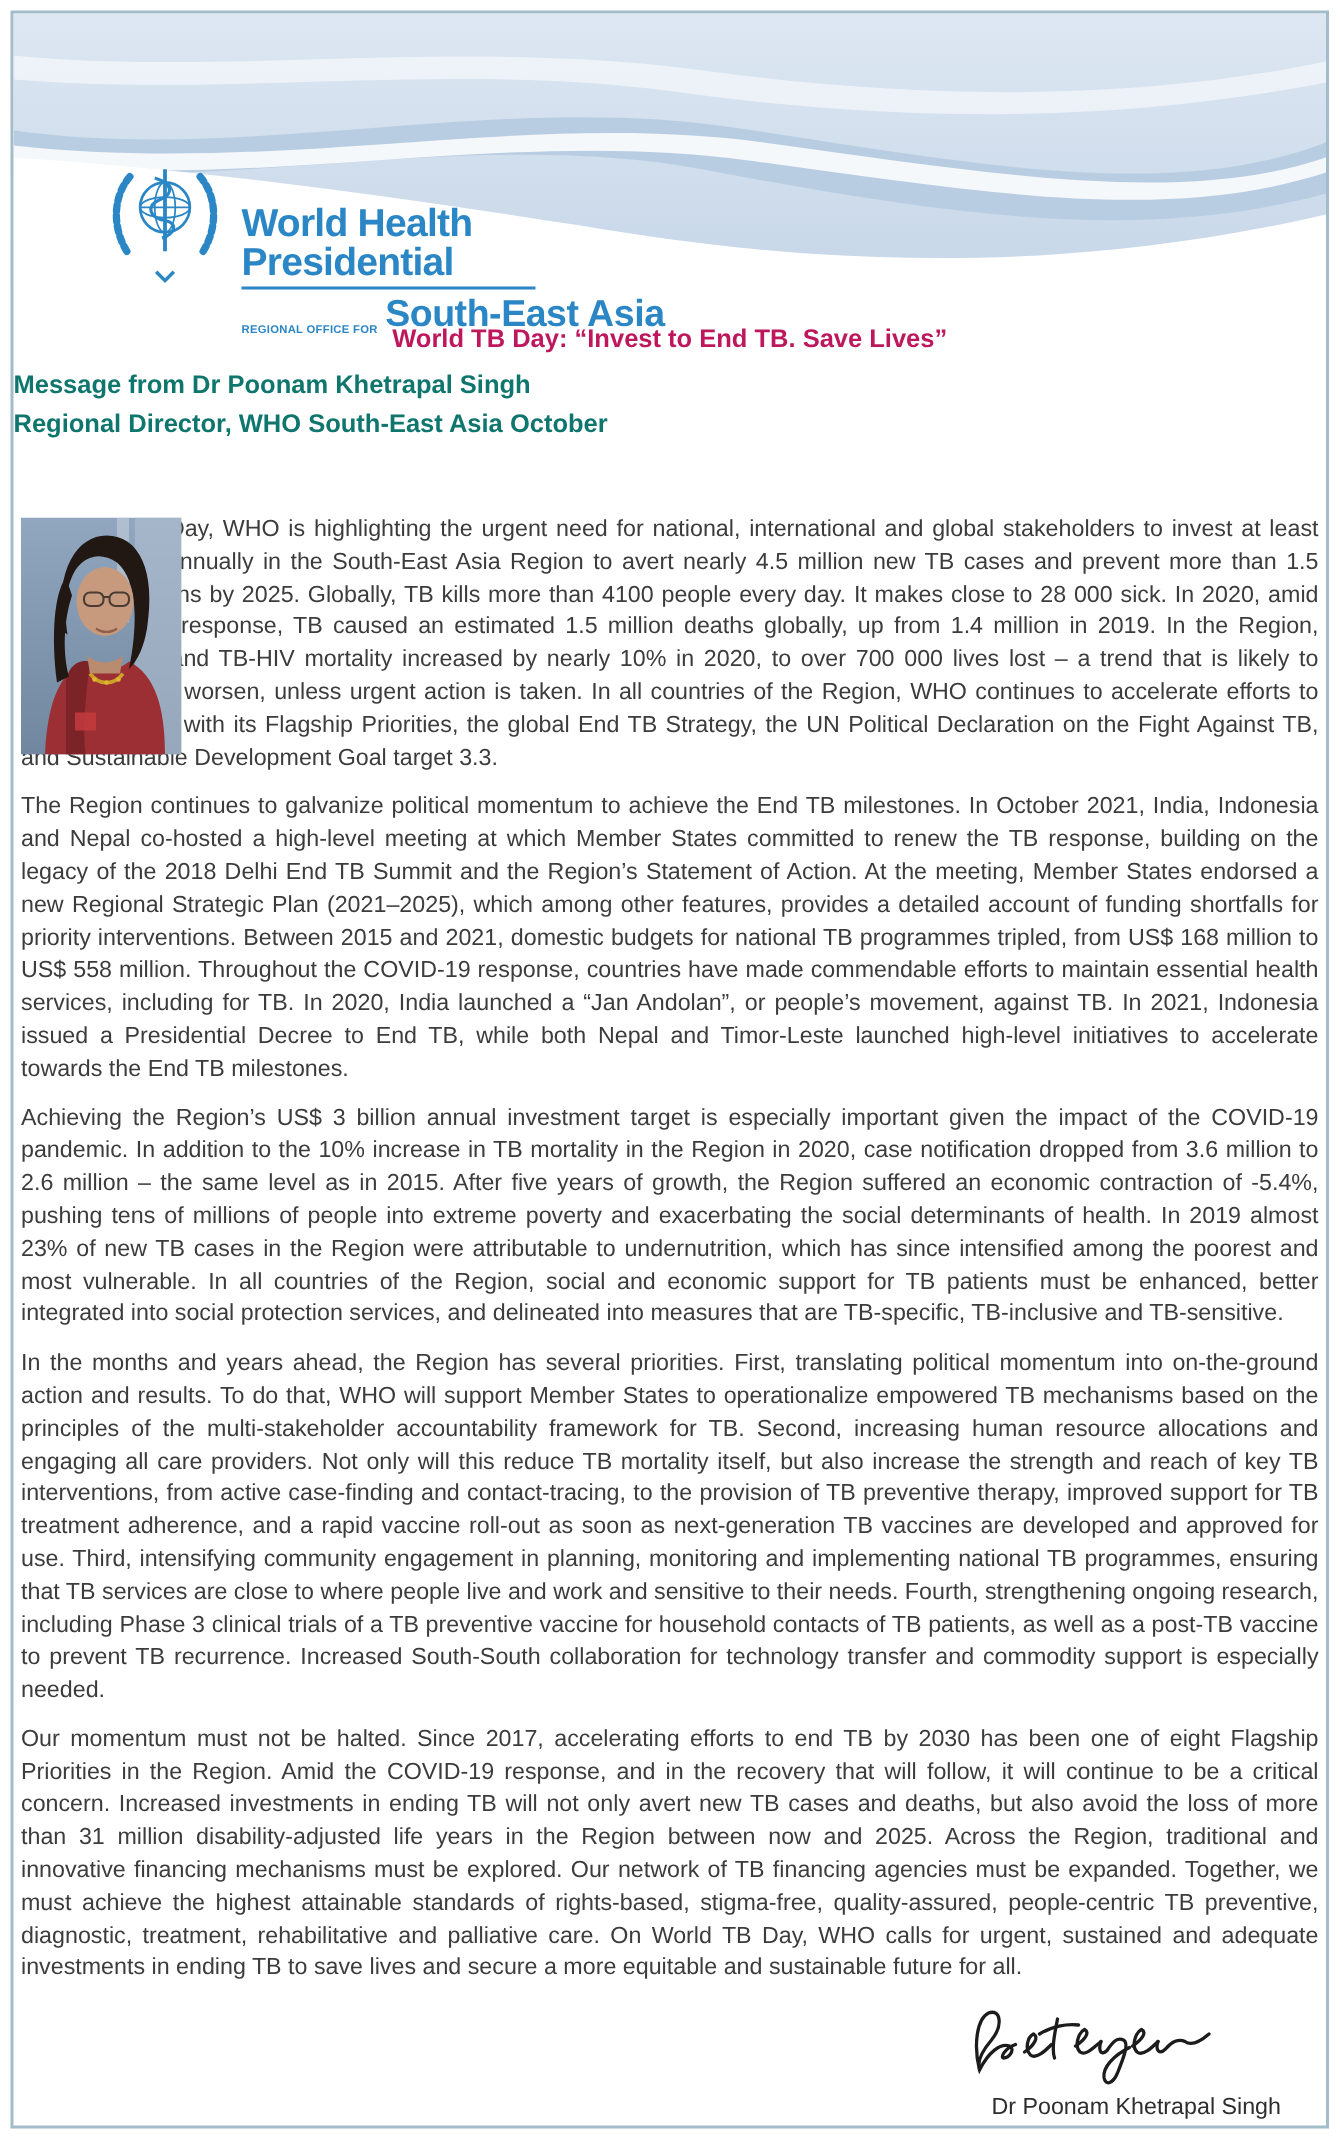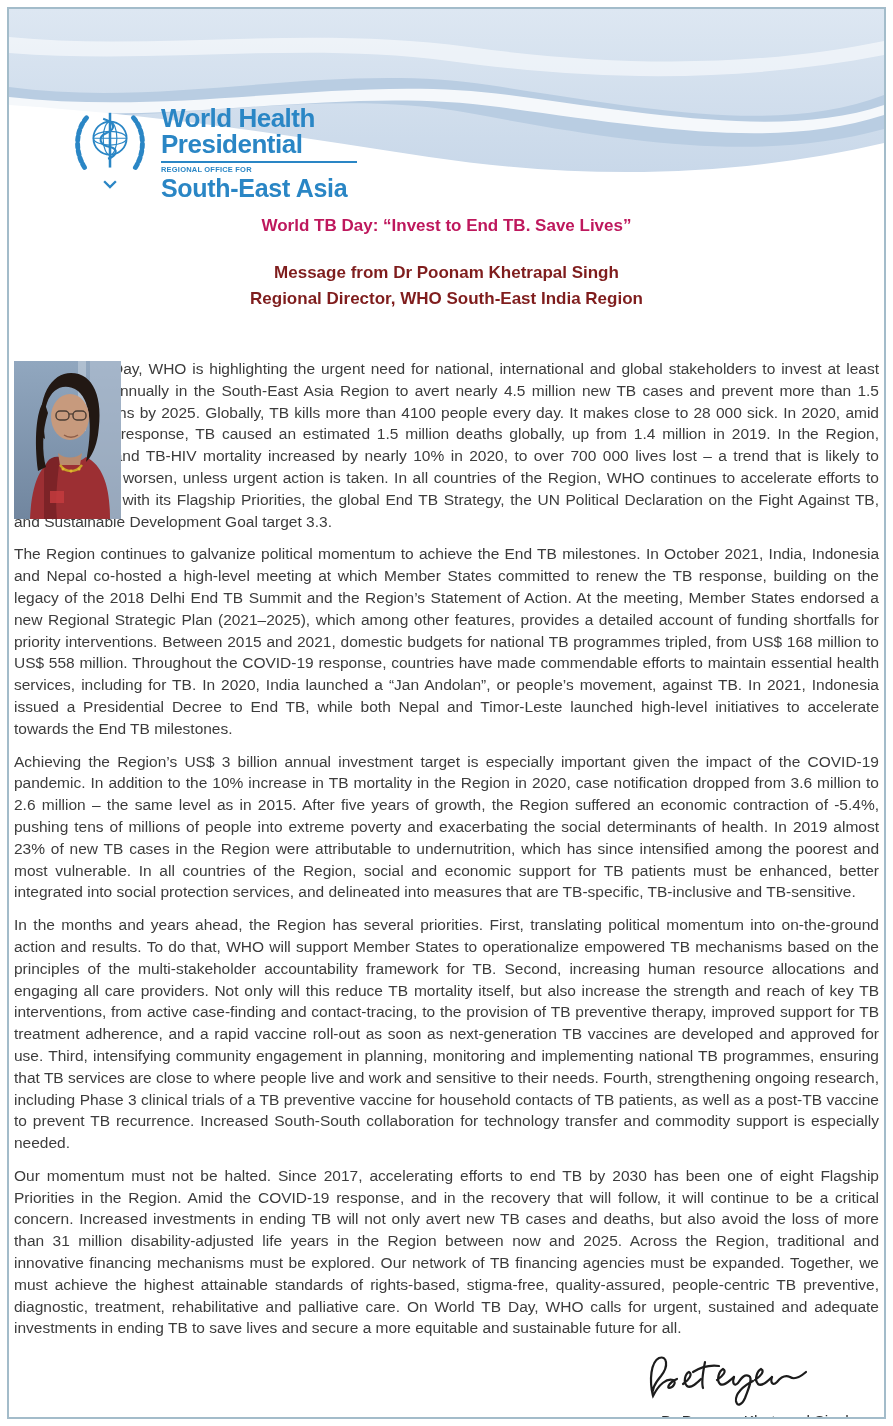--- a/index.html
+++ b/index.html
@@ -6,31 +6,31 @@
   body { width:893px; height:1426px; position:relative;
          font-family:"Liberation Sans", sans-serif; }
   .sheet { position:absolute; left:7px; top:7px; width:875px; height:1408px;
            border:2px solid #a3bcca; background:#ffffff; overflow:hidden; }
 
   
   .hdr { position:relative; width:875px; height:185px; }
   .hdr svg.waves { position:absolute; inset:0; width:100%; height:100%; display:block; }
   .logo { position:absolute; left:60px; top:96px; display:flex; align-items:flex-start; }
   .logo .emblem { width:82px; height:86px; }
-  .logo .ltxt { margin-left:10px; color:#2a86c5; }
+  .logo .ltxt { margin-left:10px; color:#2a86c5;margin-top:30px; }
   .logo .l1 { font-size:26px; font-weight:bold; line-height:26px; letter-spacing:-0.5px; }
   .logo .rule { border-top:2px solid #2a86c5; margin:4px 0 2px; width:196px; }
-  .logo .l2row { display:flex; align-items:flex-start;flex-direction:column; }
+  .logo .l2row { display:flex; align-items:flex-end; }
   .logo .pref { font-size:7.5px; font-weight:bold; margin-right:5px; letter-spacing:0.2px; }
   .logo .sea  { font-size:25px; font-weight:bold; letter-spacing:-0.3px; }
 
   
   .title { text-align:center; color:#be185d; font-weight:bold; font-size:17px; margin-top:22px; }
-  .subtitle { text-align:center; color:#7f1d1d; font-weight:bold; font-size:17px;
-              line-height:26px; margin-top:24px; }
+  .subtitle { text-align:left; color:#0f766e; font-weight:bold; font-size:17px;
+              line-height:26px; margin-top:8px; }
 
   
   .bodytext { margin:46px 5px 0; color:#3c3c3c; font-size:15.5px; text-align:justify; }
   .bodytext p { margin:0 0 11px; line-height:21.8px; }
   .p1wrap { position:relative; }
   .portrait { position:absolute; left:0; top:3px; width:107px; height:158px; display:block; }
   .p1 { margin-left:112px; }
 
   
   .signarea { display:flex; flex-direction:column; align-items:flex-end;
@@ -80,21 +80,21 @@
           <span class="pref">REGIONAL OFFICE FOR</span>
           <span class="sea">South-East Asia</span>
         </div>
       </div>
     </div>
   </div>
 
   <div class="title">World TB Day: “Invest to End TB. Save Lives”</div>
   <div class="subtitle">
     <div>Message from Dr Poonam Khetrapal Singh</div>
-    <div>Regional Director, WHO South-East India Region</div>
+    <div>Regional Director, WHO South-East Asia October</div>
   </div>
 
   <div class="bodytext">
 
     <div class="p1wrap">
       <svg class="portrait" viewBox="0 0 107 158">
         <defs>
           <linearGradient id="pbg" x1="0" y1="0" x2="0" y2="1">
             <stop offset="0" stop-color="#91a7bf"></stop>
             <stop offset="1" stop-color="#71869f"></stop>

